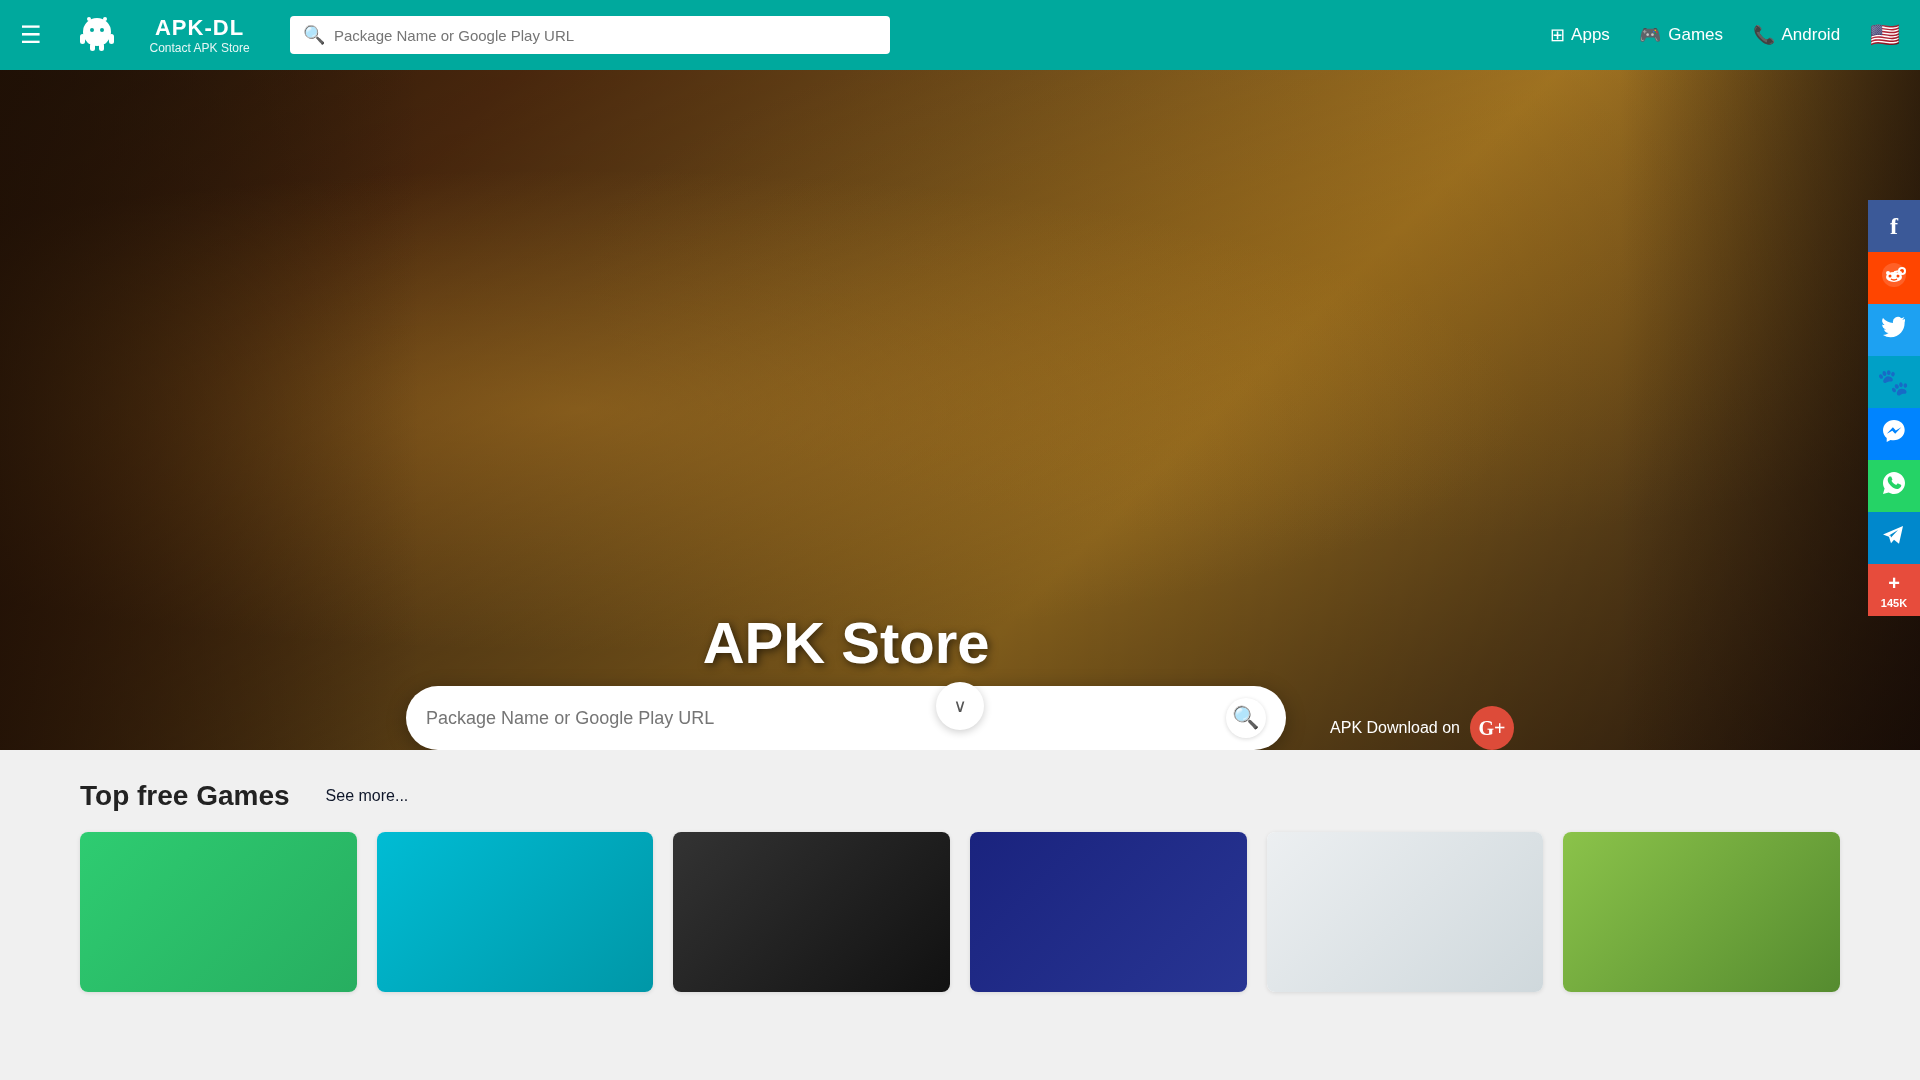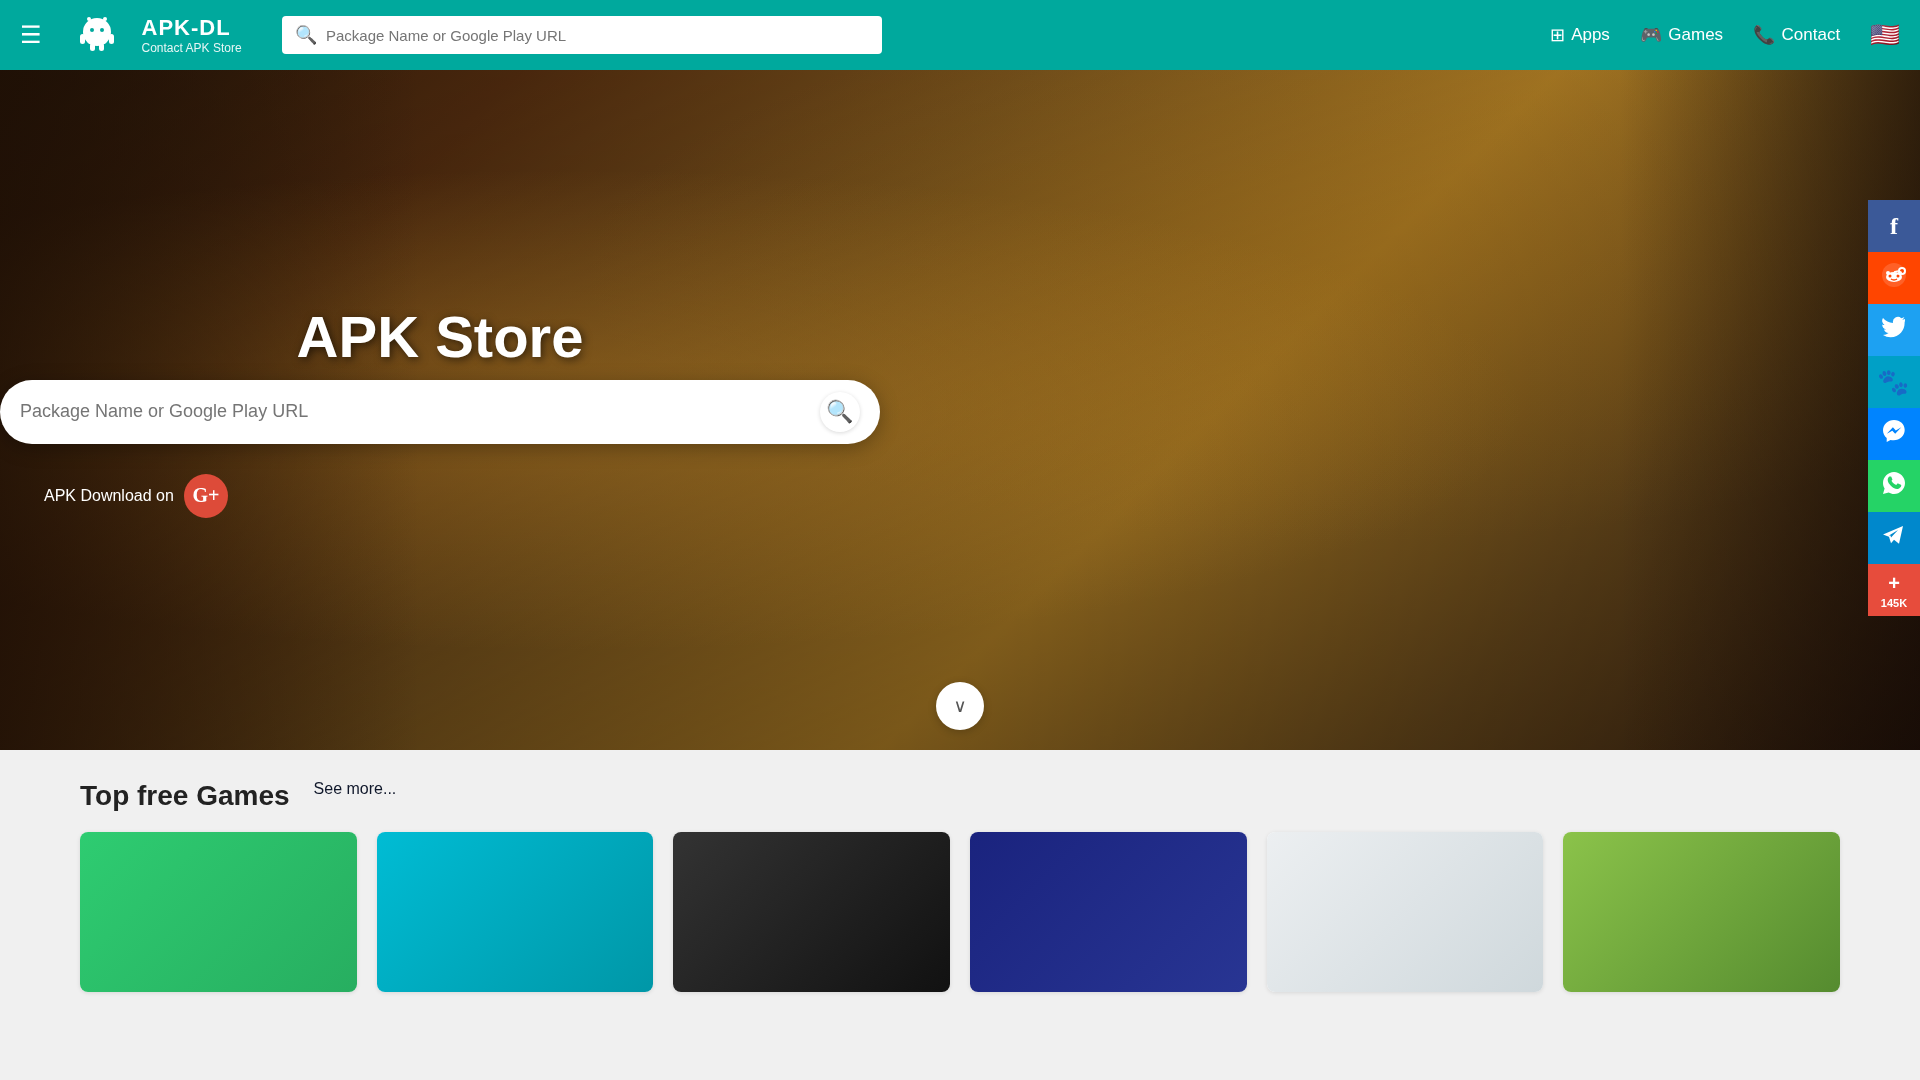--- a/index.html
+++ b/index.html
@@ -18,23 +18,24 @@
     }
     .nav-hamburger {
       color: white;
       font-size: 24px;
       cursor: pointer;
       margin-right: 10px;
     }
     .nav-logo {
       display: flex;
       align-items: center;
-      gap: 20px;
+      gap: 28px;
       text-decoration: none;
       color: white;
+      text-align: center;
     }
     .nav-logo-icon {
       width: 50px;
       height: 50px;
     }
     .nav-logo-text {
       display: flex;
       flex-direction: column;
     }
     .nav-logo-title {
@@ -91,22 +92,22 @@
       font-size: 24px;
     }
 
     
     .hero {
       position: relative;
       height: 680px;
       overflow: hidden;
       background: linear-gradient(135deg, #2c1a0a 0%, #5a3010 20%, #8b6020 40%, #c8902a 60%, #7a5520 80%, #3a2010 100%);
       display: flex;
-      flex-direction: column;
-      align-items: flex-start;
+      flex-direction: row;
+      align-items: flex-end;
       justify-content: center;
     }
     .hero-bg {
       position: absolute;
       inset: 0;
       background:
         radial-gradient(ellipse at 30% 50%, rgba(200,140,40,0.4) 0%, transparent 50%),
         radial-gradient(ellipse at 70% 30%, rgba(150,100,20,0.3) 0%, transparent 40%),
         linear-gradient(to bottom, rgba(0,0,0,0.2) 0%, rgba(0,0,0,0.4) 100%);
     }
@@ -265,22 +266,22 @@
       font-weight: bold;
     }
 
     
     .content-section {
       background: #f0f0f0;
       padding: 30px 80px;
     }
     .section-header {
       display: flex;
-      align-items: flex-start;
-      gap: 24px;
+      align-items: center;
+      gap: 36px;
       margin-bottom: 20px;
     }
     .section-title {
       font-size: 28px;
       font-weight: bold;
       color: #222;
     }
     .see-more-link {
       color: #0f172a;
       text-decoration: none;
@@ -351,21 +352,21 @@
     <a class="nav-link" href="#">
       <span class="nav-link-icon">⊞</span>
       <span>Apps</span>
     </a>
     <a class="nav-link" href="#">
       <span class="nav-link-icon">🎮</span>
       <span>Games</span>
     </a>
     <a class="nav-link" href="#">
       <span class="nav-link-icon">📞</span>
-      <span>Contact</span>
+      <span>Android</span>
     </a>
     <span class="nav-flag">🇺🇸</span>
   </div>
 </nav>
 
 <section class="hero">
   <div class="hero-bg"></div>
 
   <div class="hero-chars">
     <div class="char-group-left"></div>

